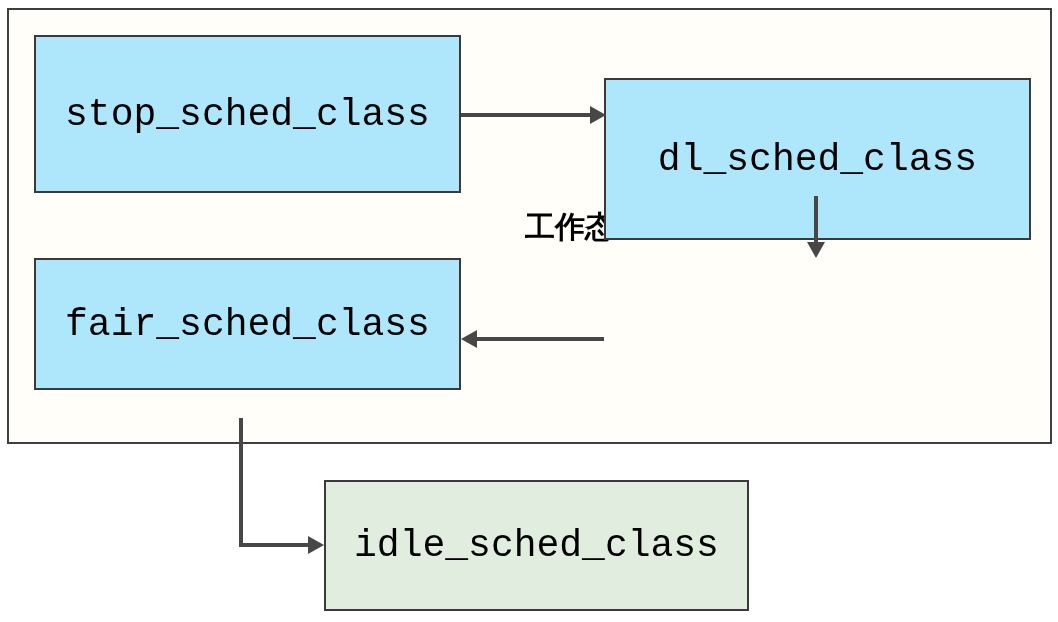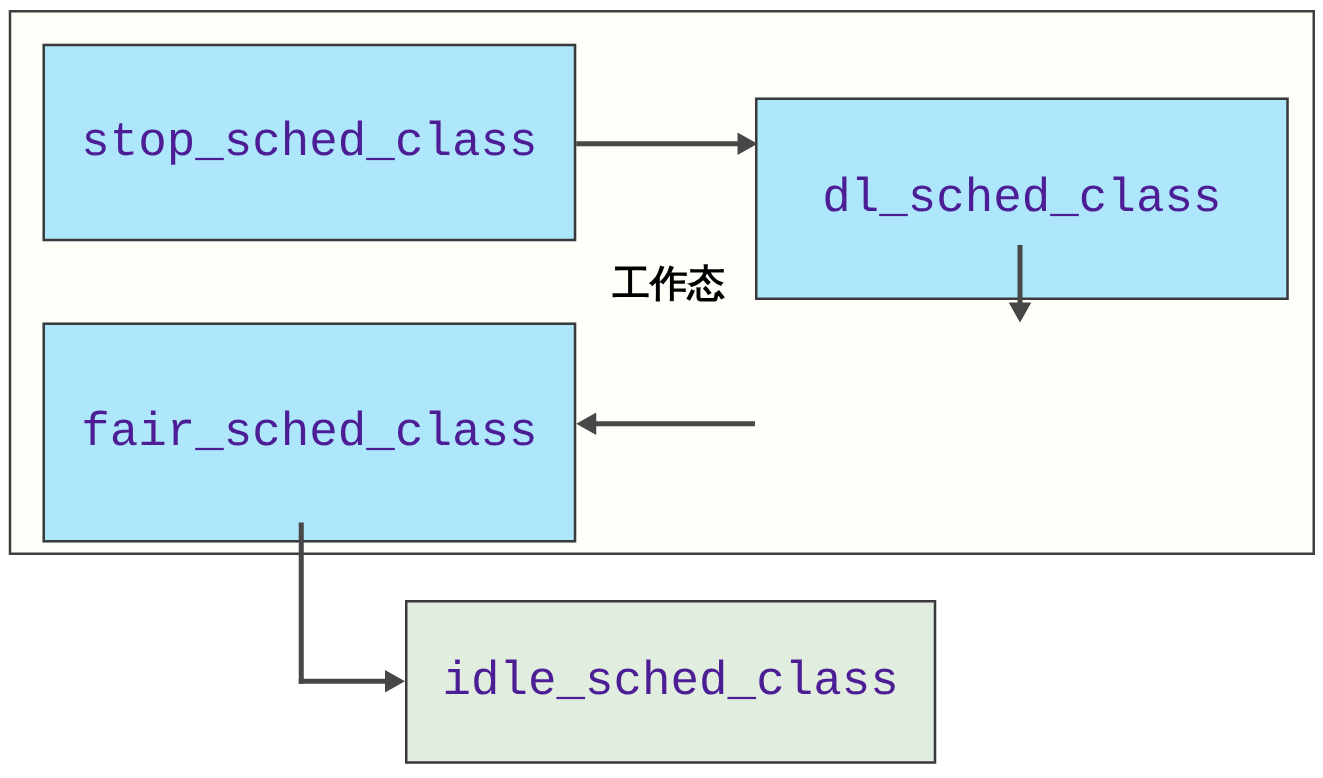--- a/index.html
+++ b/index.html
@@ -19,35 +19,35 @@
     border: 2px solid #3f3f3f;
     background: #fffef8;
   }
   .node {
     position: absolute;
     border: 2px solid #3a3a3a;
     display: flex;
     align-items: center;
     justify-content: center;
     font-size: 38px;
-    color: #4c1d95;
+    color: #000000;
     white-space: nowrap;
   }
   .node.blue { background: #aee6fb; }
   .node.green { background: #e0eddf; text-align: right; }
   .node-stop { left: 34px; top: 35px;  width: 427px; height: 158px; }
   .node-dl   { left: 604px; top: 34px; width: 427px; height: 162px; margin-top: 44px; }
-  .node-fair { left: 34px; top: 258px; width: 427px; height: 176px; }
+  .node-fair { left: 34px; top: 258px; width: 427px; height: 132px; }
   .node-rt   { left: 604px; top: 258px; width: 427px; height: 160px; }
   .node-idle { left: 324px; top: 480px; width: 425px; height: 131px; }
   .frame-label {
     position: absolute;
     left: 455px; top: 207px;
     width: 160px;
-    text-align: center;
+    text-align: right;
     font-family: "DejaVu Serif", "Liberation Serif", serif;
     font-weight: bold;
     font-size: 30px;
     color: #000000;
   }
   .shaft { position: absolute; background: #474747; }
   .head { position: absolute; width: 0; height: 0; }
   .head-right { border-top: 9px solid transparent; border-bottom: 9px solid transparent; border-left: 16px solid #474747; }
   .head-left  { border-top: 9px solid transparent; border-bottom: 9px solid transparent; border-right: 16px solid #474747; }
   .head-down  { border-left: 9px solid transparent; border-right: 9px solid transparent; border-top: 16px solid #474747; }

